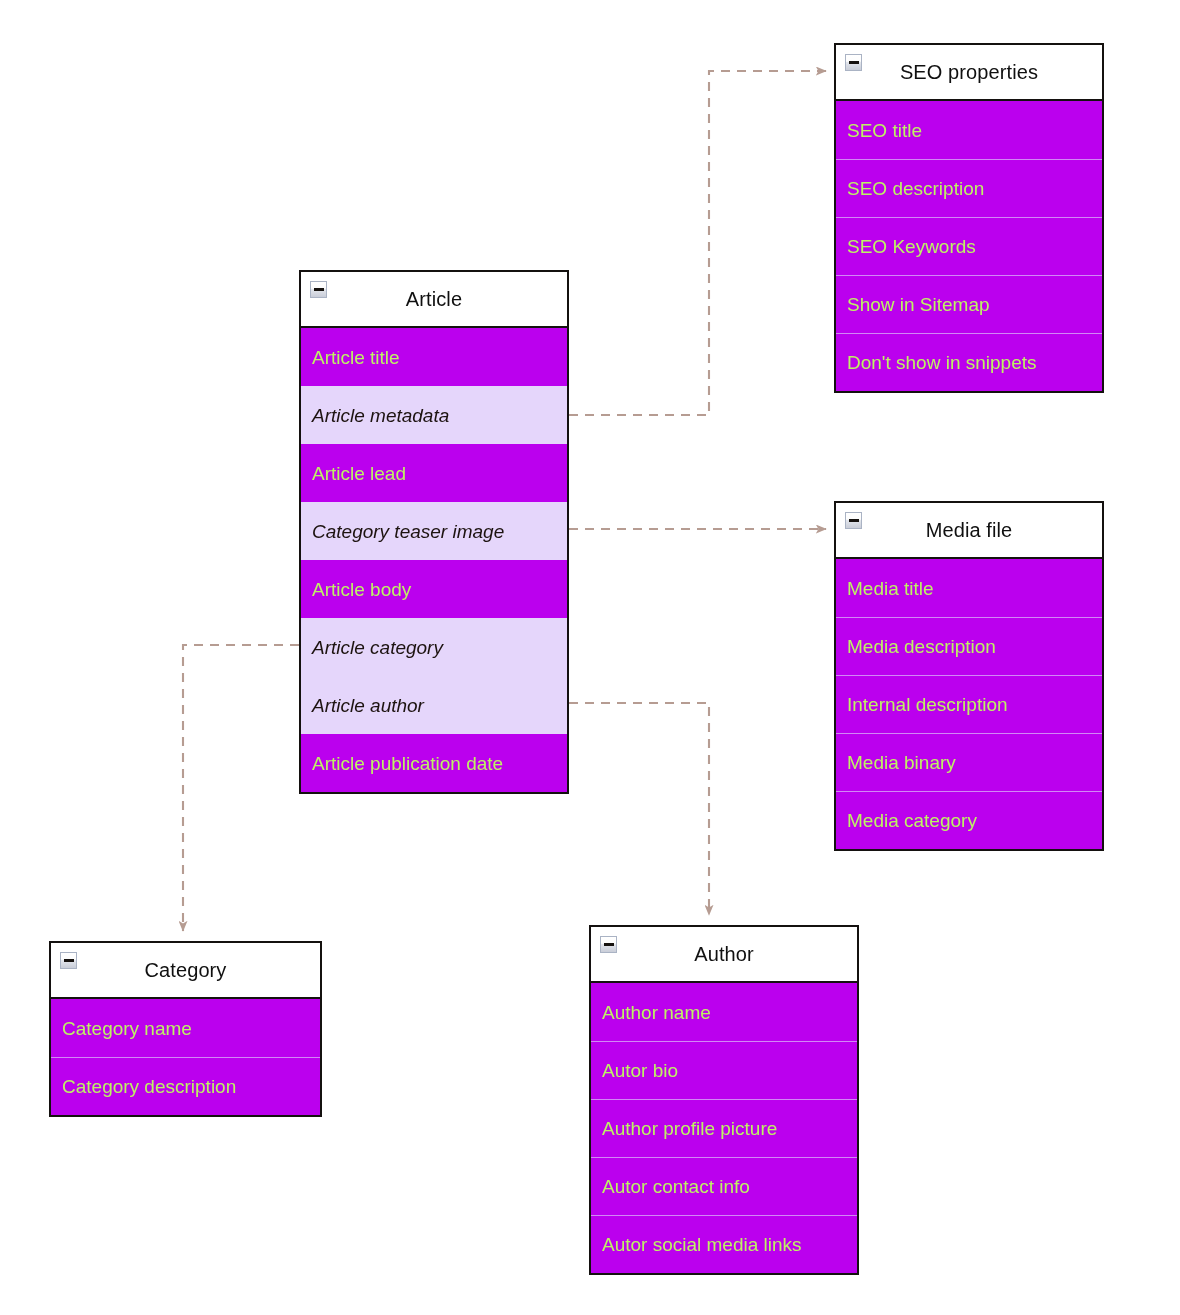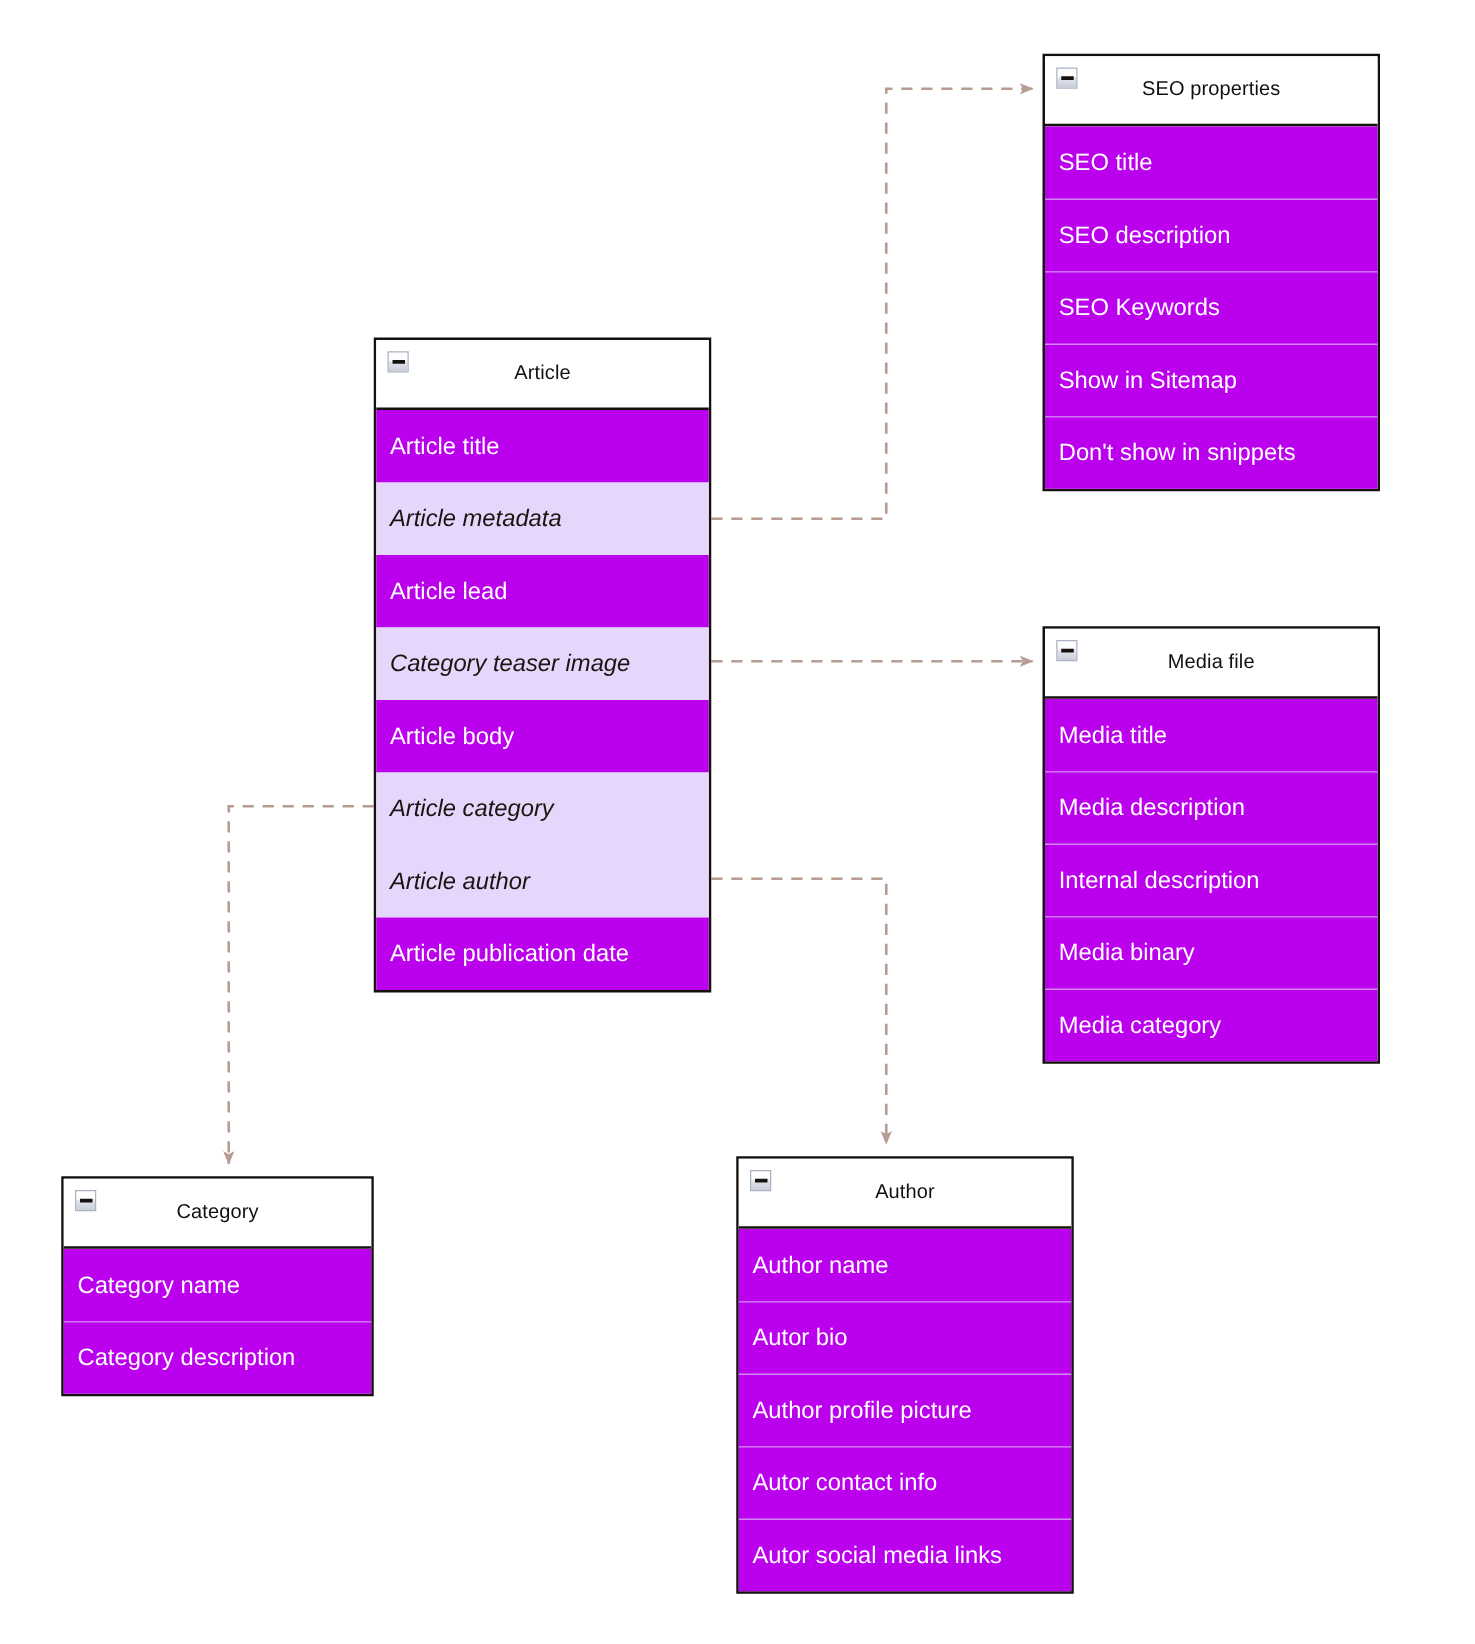--- a/index.html
+++ b/index.html
@@ -50,21 +50,21 @@
     box-sizing: border-box;
     height: 56px;
     background: #ffffff;
     border-bottom: 2px solid #14110f;
     display: flex;
     align-items: center;
     justify-content: center;
   }
 
   .entity-title {
-    font-size: 16px;
+    font-size: 20px;
     color: #101010;
     line-height: 1;
     letter-spacing: 0.1px;
     text-align: center;
     padding: 0 26px;
     white-space: nowrap;
   }
 
   
   .collapse-btn {
@@ -98,21 +98,21 @@
     display: flex;
     align-items: center;
     padding-left: 11px;
     font-size: 19px;
     line-height: 1;
     white-space: nowrap;
     overflow: hidden;
   }
   .row.fill {
     background: #bb00ee;
-    color: #ffffff;
+    color: #bef264;
   }
   .row.light {
     background: #e5d6fb;
     color: #1d1310;
     font-style: italic;
   }
   
   .row.fill + .row.fill {
     border-top: 1px solid #d287f5;
   }
@@ -190,21 +190,21 @@
     </div>
     <div class="entity-rows">
       <div class="row fill">Media title</div>
       <div class="row fill">Media description</div>
       <div class="row fill">Internal description</div>
       <div class="row fill">Media binary</div>
       <div class="row fill">Media category</div>
     </div>
   </div>
 
-  <div class="entity" style="left:49px; top:941px; width:250px;">
+  <div class="entity" style="left:49px; top:941px; width:273px;">
     <div class="entity-header">
       <span class="collapse-btn">
         <span class="bar"></span>
       </span>
       <span class="entity-title">Category</span>
     </div>
     <div class="entity-rows">
       <div class="row fill">Category name</div>
       <div class="row fill">Category description</div>
     </div>

